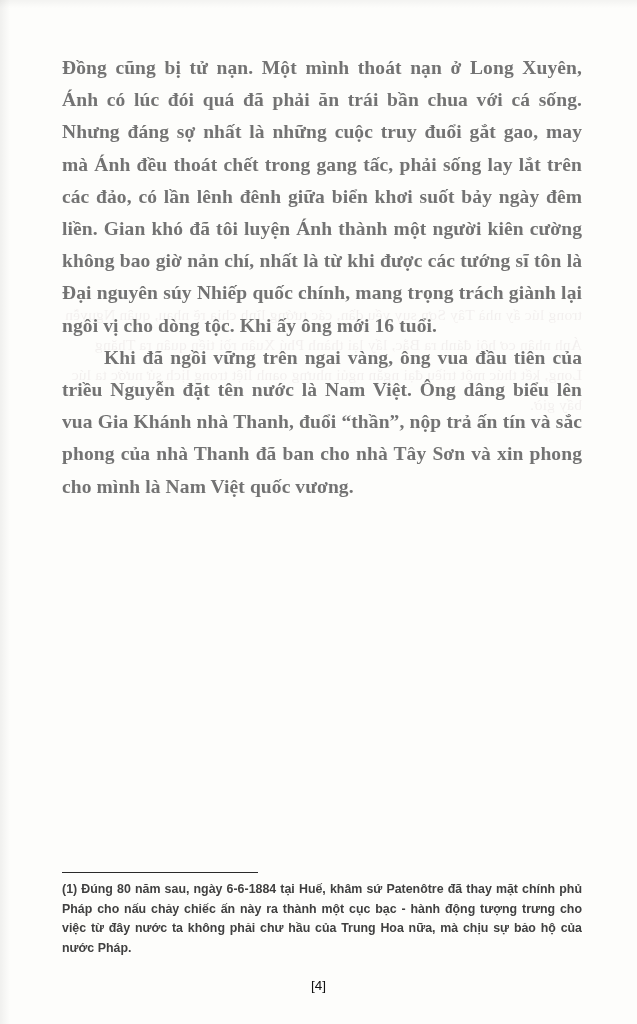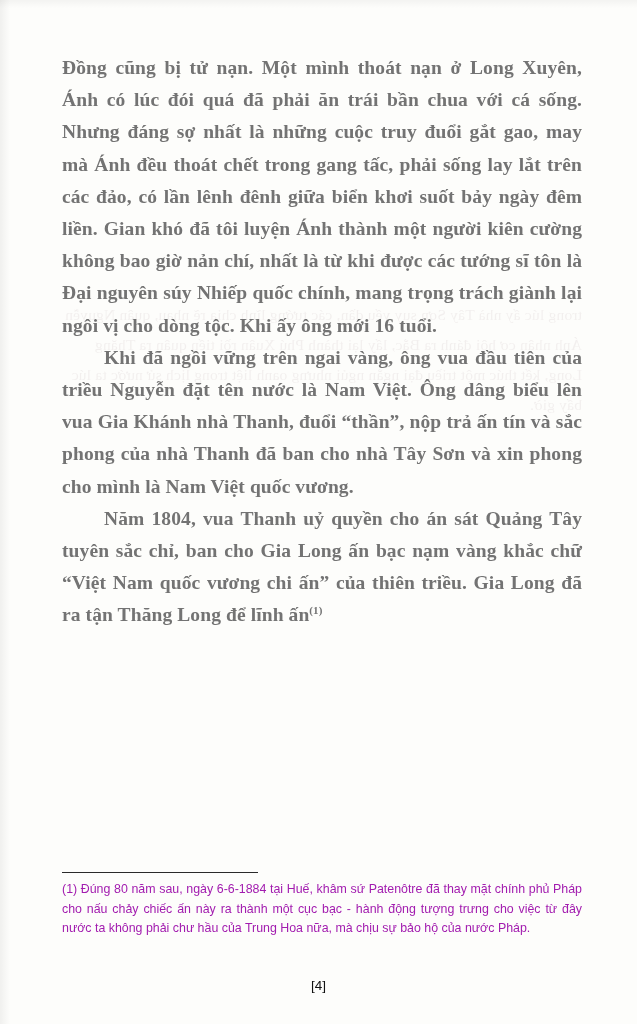--- a/index.html
+++ b/index.html
@@ -71,21 +71,22 @@
     width: 196px;
     height: 1px;
     background: #2a2a2a;
     margin: 0 0 7px 0;
   }
   .footnote-text {
     font-family: "Liberation Sans", sans-serif;
     font-size: 12.4px;
     line-height: 19.5px;
     text-align: justify;
-    color: #a21caf;
+    color: #404040;
+    font-weight: bold;
   }
   .page-number {
     position: absolute;
     left: 0;
     right: 0;
     top: 978px;
     text-align: center;
     font-family: "Liberation Sans", sans-serif;
     font-size: 13.5px;
     color: #111;
@@ -109,21 +110,20 @@
 <div class="page">
   <div class="scan-edge-top"></div>
   <div class="scan-edge-left"></div>
 
   <div class="bleed">trong lúc ấy nhà Tây Sơn suy yếu dần, các tướng lĩnh chia rẽ nhau, quân Nguyễn Ánh nhân cơ hội đánh ra Bắc, lấy lại thành Phú Xuân rồi tiến quân ra Thăng Long, kết thúc một triều đại ngắn ngủi nhưng oanh liệt trong lịch sử nước ta lúc bấy giờ.</div>
 
   <div class="content">
     <div class="body-text">
       <p class="first">Đồng cũng bị tử nạn. Một mình thoát nạn ở Long Xuyên, Ánh có lúc đói quá đã phải ăn trái bần chua với cá sống. Nhưng đáng sợ nhất là những cuộc truy đuổi gắt gao, may mà Ánh đều thoát chết trong gang tấc, phải sống lay lắt trên các đảo, có lần lênh đênh giữa biển khơi suốt bảy ngày đêm liền. Gian khó đã tôi luyện Ánh thành một người kiên cường không bao giờ nản chí, nhất là từ khi được các tướng sĩ tôn là Đại nguyên súy Nhiếp quốc chính, mang trọng trách giành lại ngôi vị cho dòng tộc. Khi ấy ông mới 16 tuổi.</p>
       <p>Khi đã ngồi vững trên ngai vàng, ông vua đầu tiên của triều Nguyễn đặt tên nước là Nam Việt. Ông dâng biểu lên vua Gia Khánh nhà Thanh, đuổi “thần”, nộp trả ấn tín và sắc phong của nhà Thanh đã ban cho nhà Tây Sơn và xin phong cho mình là Nam Việt quốc vương.</p>
-      <p><span>Năm 1804, vua Thanh uỷ quyền cho án sát Quảng Tây tuyên sắc chỉ, ban cho Gia Long ấn bạc nạm vàng khắc chữ “Việt Nam quốc vương chi ấn” của thiên triều. Gia Long đã ra tận Thăng Long để lĩnh ấn</span><span class="sup">(1)</span></p>
     </div>
   </div>
 
   <div class="footnote-area">
     <div class="footnote-rule"></div>
     <div class="footnote-text">(1) Đúng 80 năm sau, ngày 6-6-1884 tại Huế, khâm sứ Patenôtre đã thay mặt chính phủ Pháp cho nấu chảy chiếc ấn này ra thành một cục bạc - hành động tượng trưng cho việc từ đây nước ta không phải chư hầu của Trung Hoa nữa, mà chịu sự bảo hộ của nước Pháp.</div>
   </div>
 
   <div class="page-number">[4]</div>
 </div>

